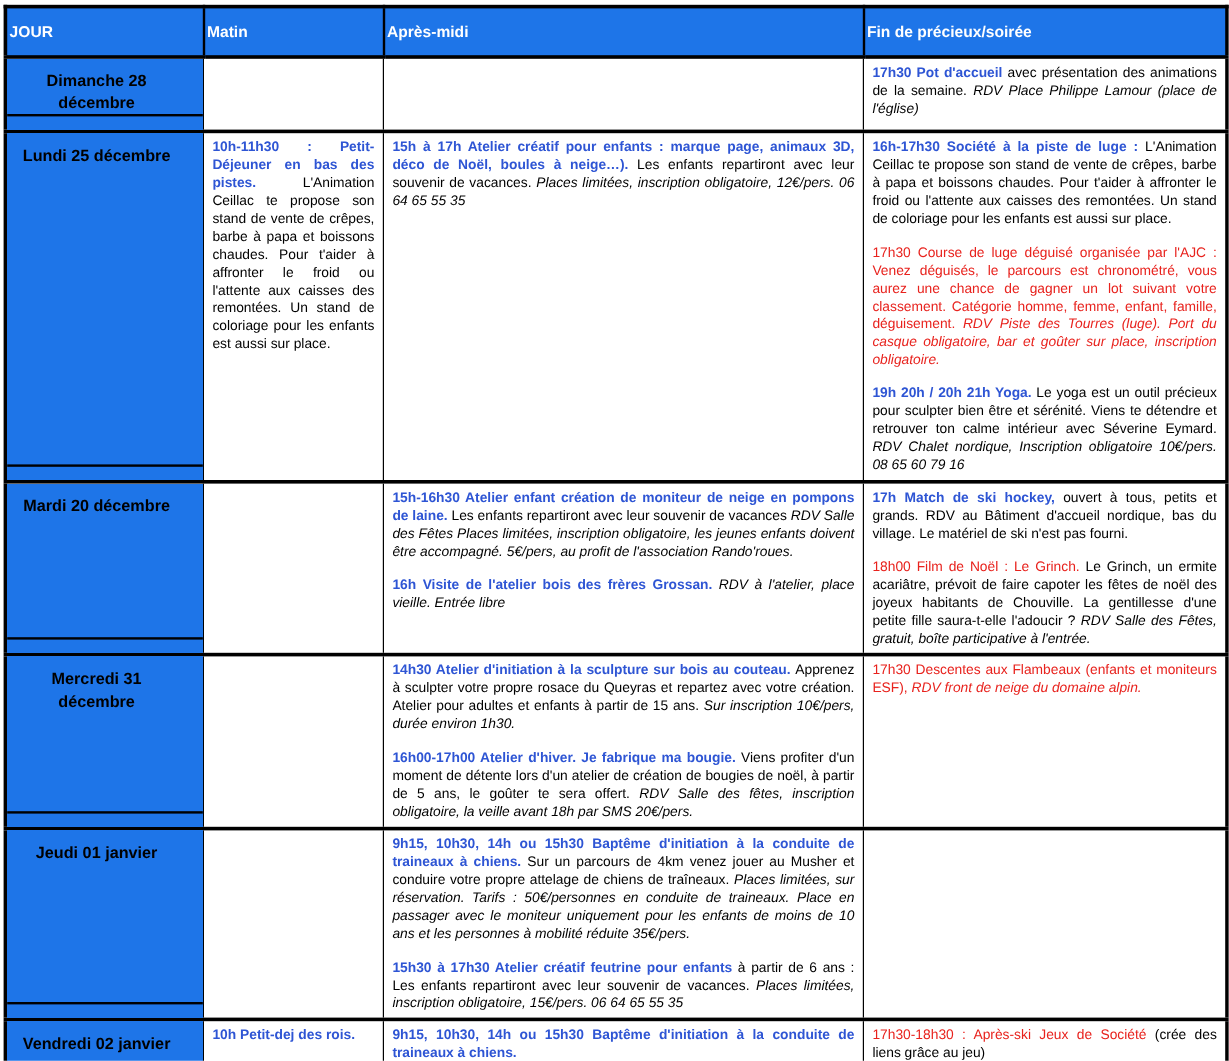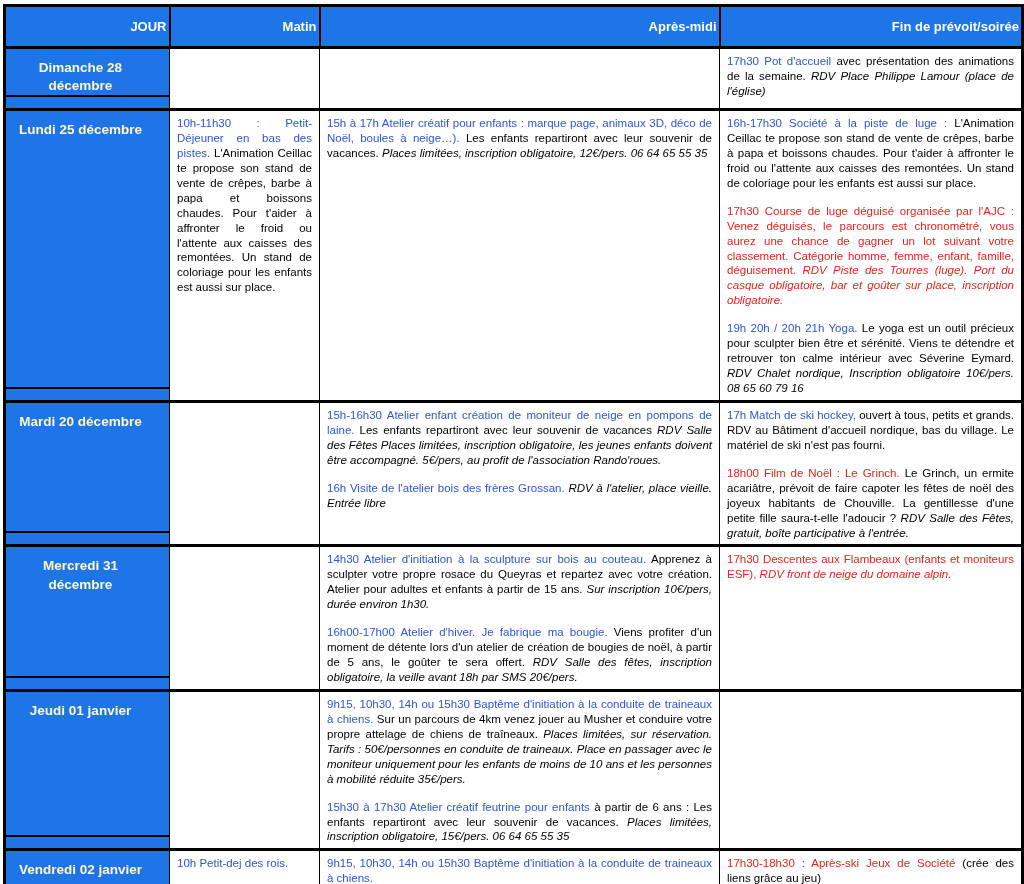--- a/index.html
+++ b/index.html
@@ -14,49 +14,49 @@
     text-align:center; font-weight:bold; font-size:17.5px;
     margin:2px 0 14px 0; letter-spacing:0.2px;
   }
   table.schedule {
     width:1018px; border-collapse:collapse; table-layout:fixed;
     border:3px solid #000;
   }
   col.c-jour{width:165px;} col.c-matin{width:150px;} col.c-apres{width:400px;} col.c-fin{width:303px;}
   th {
     background:var(--day-bg,#1e75e8); color:#fff;
-    font-size:13px; font-weight:bold; text-align:right;
+    font-size:13px; font-weight:bold; text-align:left;
     border:2px solid #000; height:20px; padding:12px 2px;
   }
   td {
     vertical-align:top;
     border-left:1.5px solid #000; border-right:1.5px solid #000;
     border-top:3px solid #000; border-bottom:3px solid #000;
     padding:5px 7px 4px 7px;
     font-size:11.5px; line-height:1.3; text-align:justify;
   }
   td.day {
-    background:var(--day-bg,#1e75e8); color:#fef9c3;
+    background:var(--day-bg,#1e75e8); color:#000000;
     font-weight:bold; font-size:13.5px; text-align:center;
     position:relative; padding:10px 20px 0 6px; line-height:1.35;
   }
   td.day .strip {
     position:absolute; left:0; right:0; bottom:0; height:13px;
     border-top:2px solid #000;
   }
   
   tr.r-dim  td { height:62px; }
   tr.r-lun  td { height:230px; }
   tr.r-mar  td { height:133px; }
   tr.r-mer  td { height:125px; }
   tr.r-jeu  td { height:149px; }
   tr.r-ven  td { height:117px; }
   td p { margin:0 0 13px 0; }
   td p:last-child { margin-bottom:0; }
-  .bh { color:var(--heading-blue,#2e55d4); font-weight:normal; }
+  .bh { color:var(--heading-blue,#2e55d4); font-weight:bold; }
   .rh { color:var(--event-red,#e8221d);  font-weight:normal; }
   .r  { color:var(--event-red,#e8221d); }
   .ri { color:var(--event-red,#e8221d); font-style:italic; }
   .i  { font-style:italic; }
   td.align-left { text-align:left; }
 </style>
 </head>
 <body>
 
 <div class="page">
@@ -66,21 +66,21 @@
       <col class="c-jour">
         <col class="c-matin">
         <col class="c-apres">
         <col class="c-fin">
     </colgroup>
     <thead>
       <tr>
         <th>JOUR</th>
         <th>Matin</th>
         <th>Après-midi</th>
-        <th>Fin de prévoit/soirée</th>
+        <th>Fin de précieux/soirée</th>
       </tr>
     </thead>
     <tbody>
       <tr class="r-dim">
         <td class="day">
           <span>Dimanche 28 décembre</span>
           <div class="strip"></div>
         </td>
         <td></td>
         <td></td>

